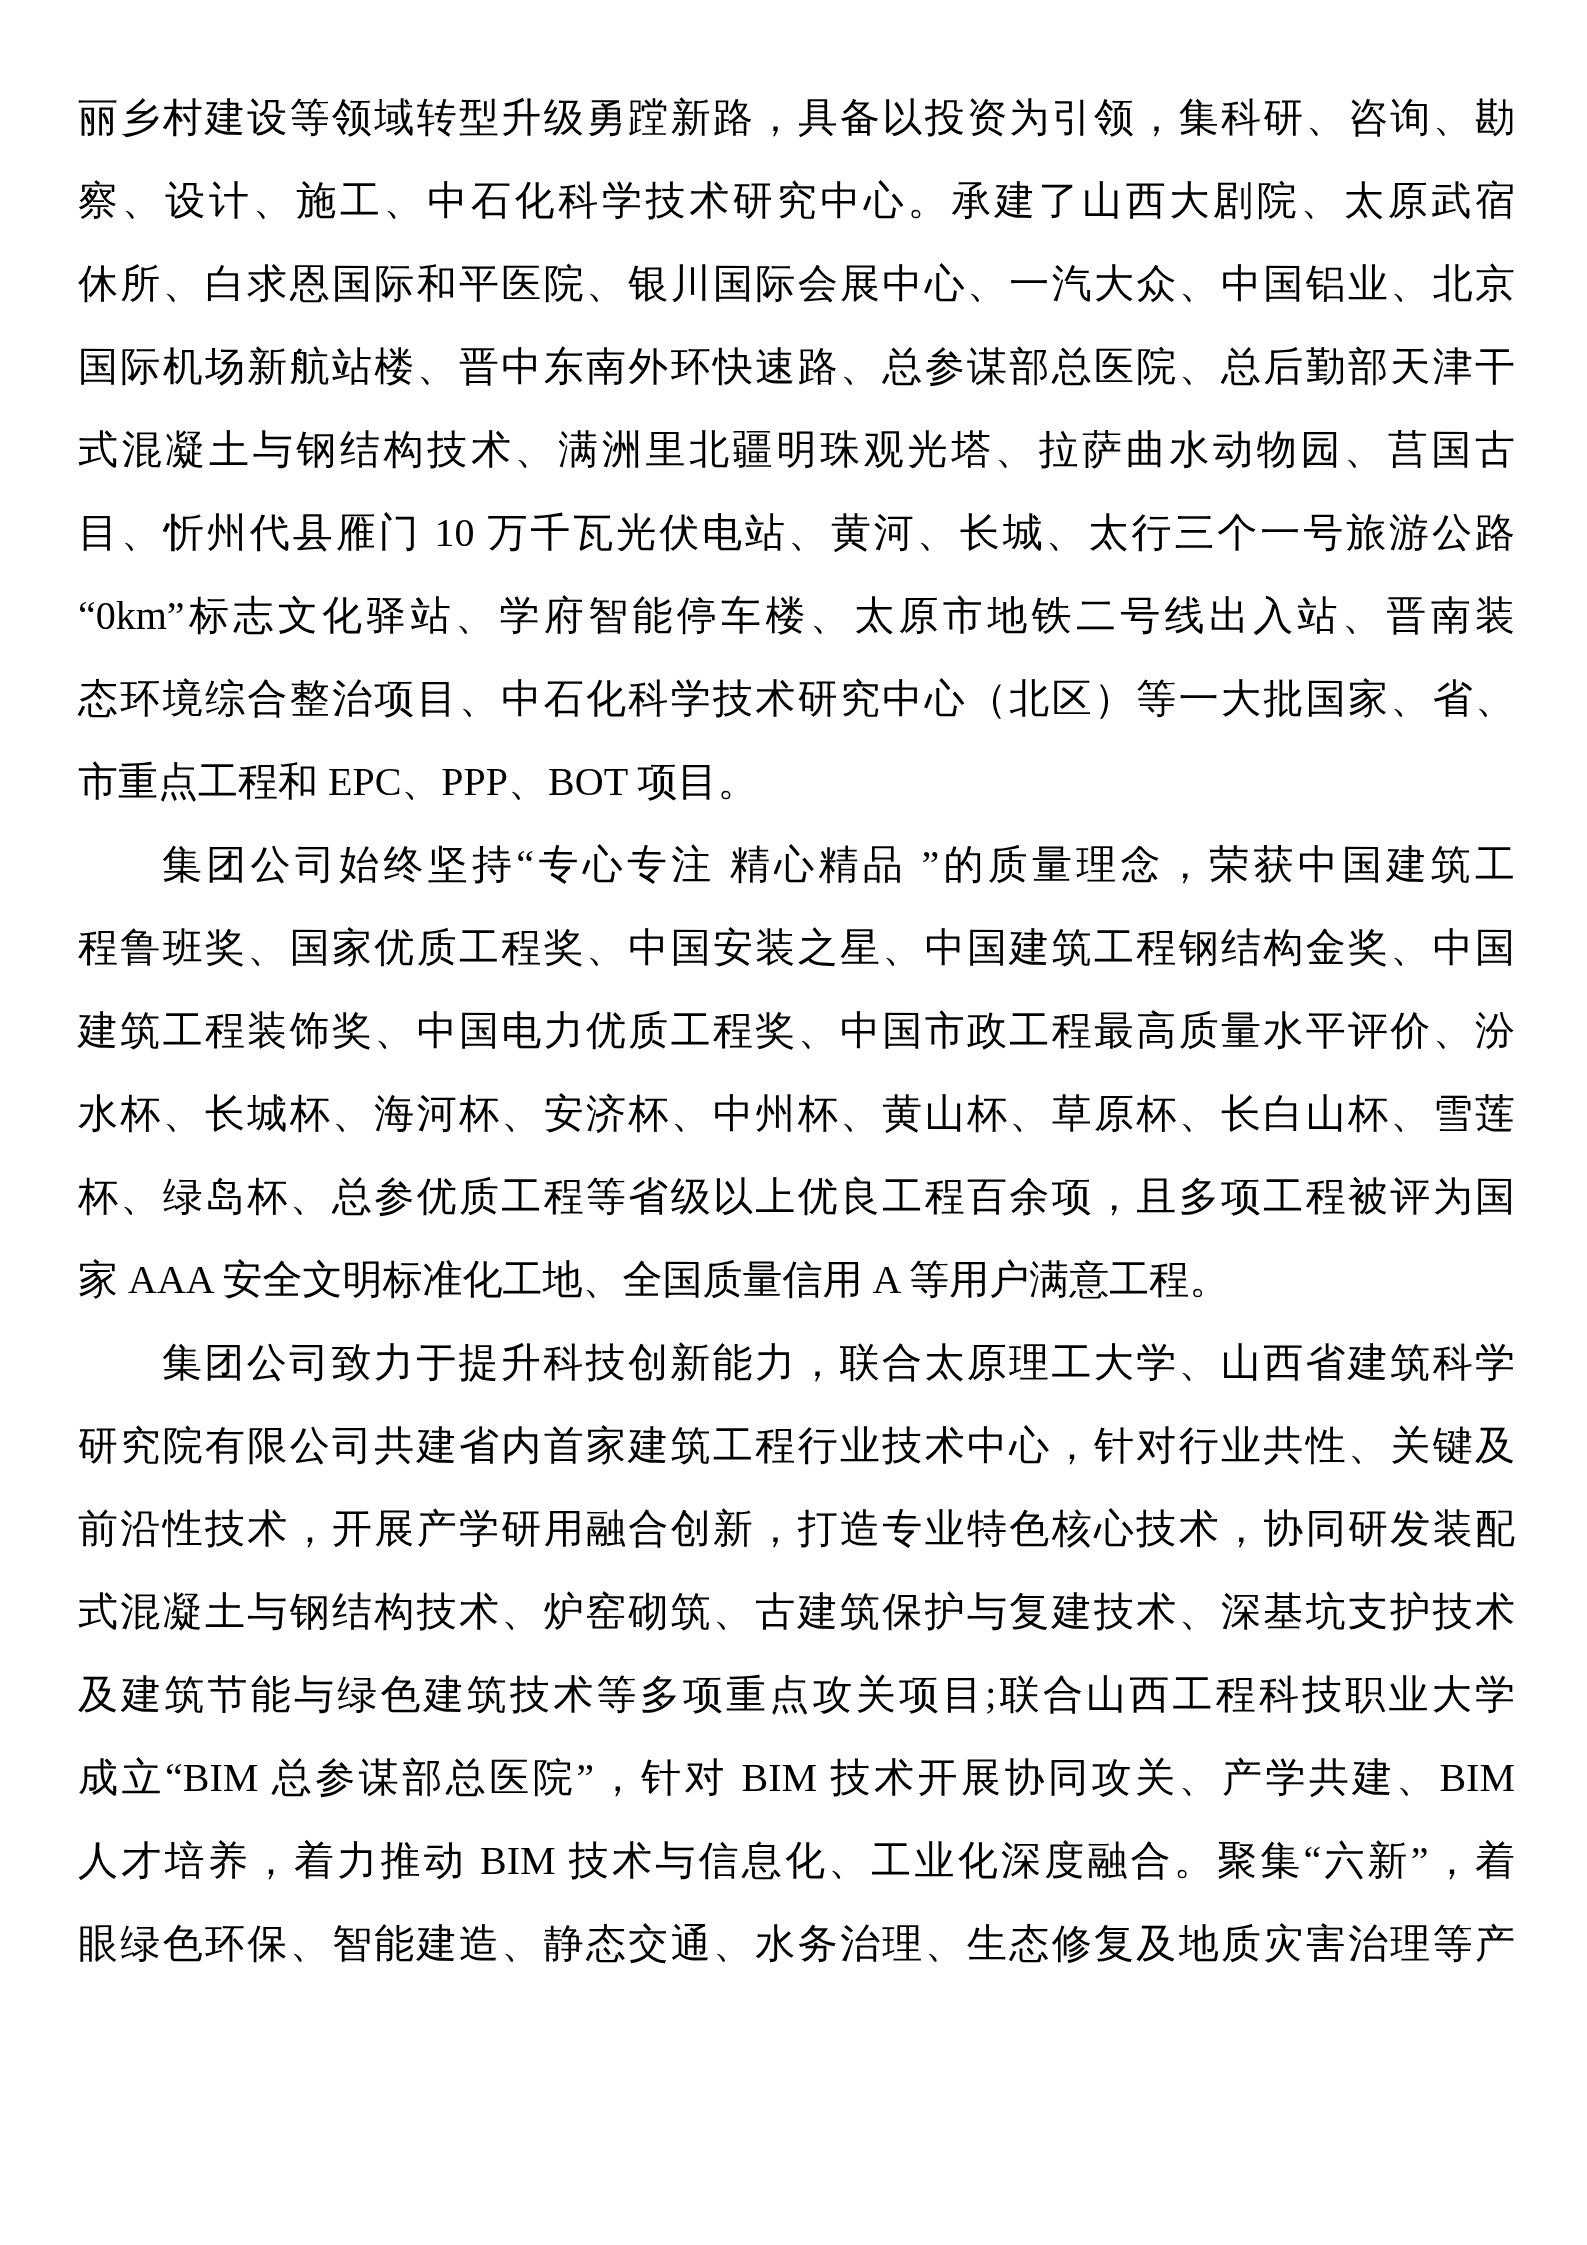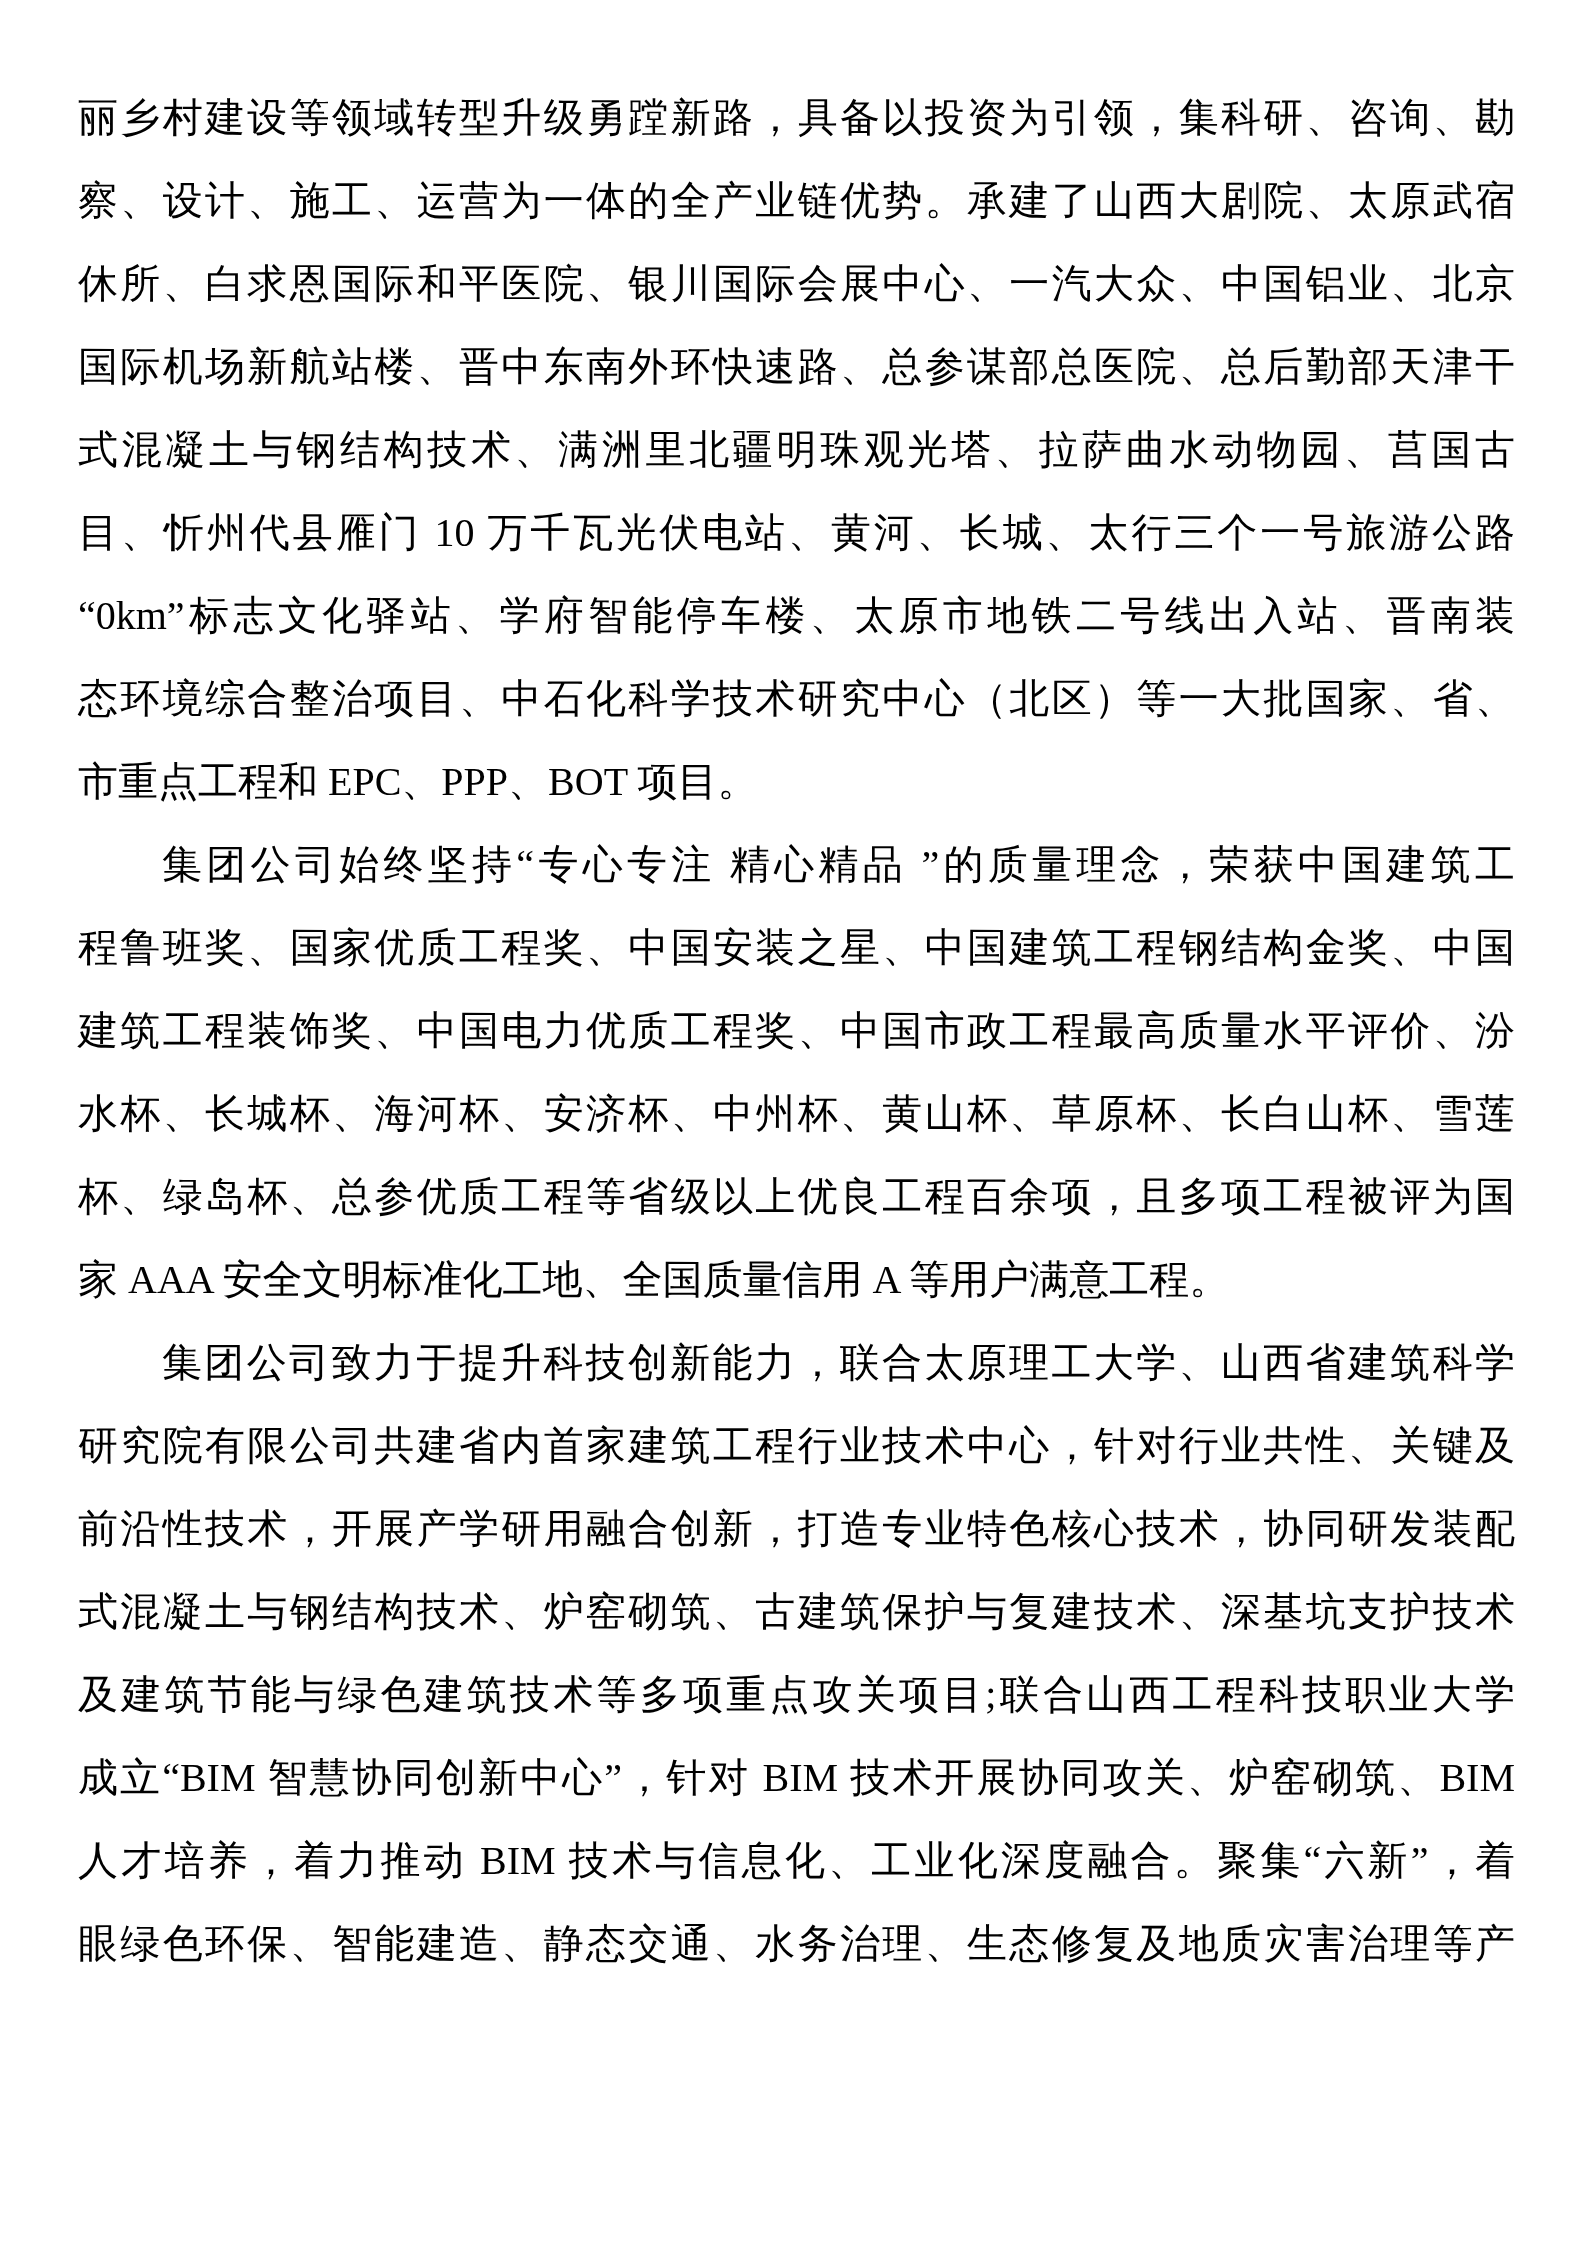--- a/index.html
+++ b/index.html
@@ -48,21 +48,21 @@
   }
 </style>
 </head>
 <body>
 
 <div class="page">
   <div class="textblock">
 
     <div class="para">
       <div class="line">丽乡村建设等领域转型升级勇蹚新路，具备以投资为引领，集科研、咨询、勘</div>
-      <div class="line">察、设计、施工、运营为一体的全产业链优势。承建了山西大剧院、太原武宿</div>
+      <div class="line">察、设计、施工、中石化科学技术研究中心。承建了山西大剧院、太原武宿</div>
       <div class="line">休所、白求恩国际和平医院、银川国际会展中心、一汽大众、中国铝业、北京</div>
       <div class="line">国际机场新航站楼、晋中东南外环快速路、总参谋部总医院、总后勤部天津干</div>
       <div class="line">式混凝土与钢结构技术、满洲里北疆明珠观光塔、拉萨曲水动物园、莒国古</div>
       <div class="line">目、忻州代县雁门 10 万千瓦光伏电站、黄河、长城、太行三个一号旅游公路</div>
       <div class="line">“0km”标志文化驿站、学府智能停车楼、太原市地铁二号线出入站、晋南装</div>
       <div class="line">态环境综合整治项目、中石化科学技术研究中心（北区）等一大批国家、省、</div>
       <div class="line last">市重点工程和 EPC、PPP、BOT 项目。</div>
     </div>
 
     <div class="para">
@@ -73,19 +73,19 @@
       <div class="line">杯、绿岛杯、总参优质工程等省级以上优良工程百余项，且多项工程被评为国</div>
       <div class="line last">家 AAA 安全文明标准化工地、全国质量信用 A 等用户满意工程。</div>
     </div>
 
     <div class="para">
       <div class="line indent">集团公司致力于提升科技创新能力，联合太原理工大学、山西省建筑科学</div>
       <div class="line">研究院有限公司共建省内首家建筑工程行业技术中心，针对行业共性、关键及</div>
       <div class="line">前沿性技术，开展产学研用融合创新，打造专业特色核心技术，协同研发装配</div>
       <div class="line">式混凝土与钢结构技术、炉窑砌筑、古建筑保护与复建技术、深基坑支护技术</div>
       <div class="line">及建筑节能与绿色建筑技术等多项重点攻关项目;联合山西工程科技职业大学</div>
-      <div class="line">成立“BIM 智慧协同创新中心”，针对 BIM 技术开展协同攻关、炉窑砌筑、BIM</div>
+      <div class="line">成立“BIM 总参谋部总医院”，针对 BIM 技术开展协同攻关、产学共建、BIM</div>
       <div class="line">人才培养，着力推动 BIM 技术与信息化、工业化深度融合。聚集“六新”，着</div>
       <div class="line">眼绿色环保、智能建造、静态交通、水务治理、生态修复及地质灾害治理等产</div>
     </div>
 
   </div>
 </div>
 
 </body></html>

